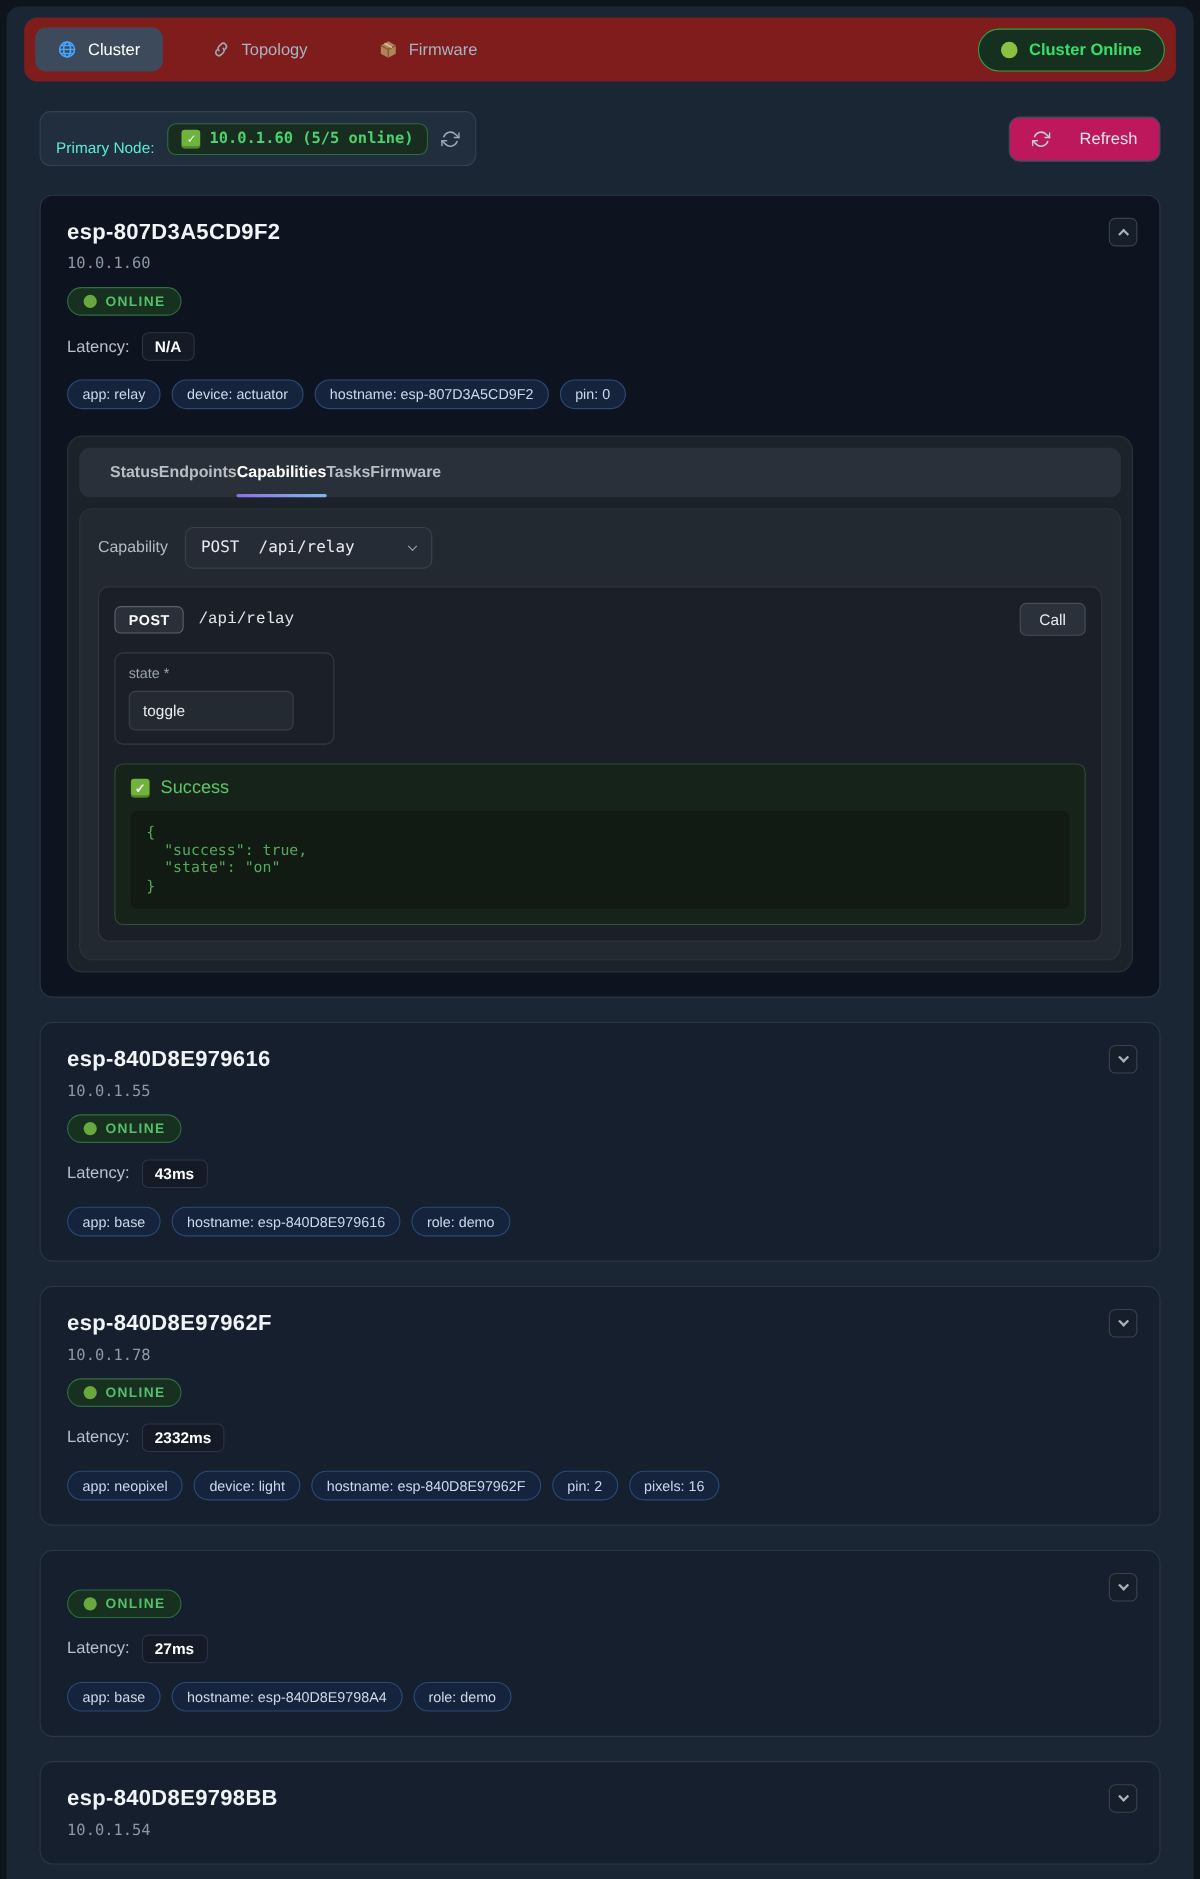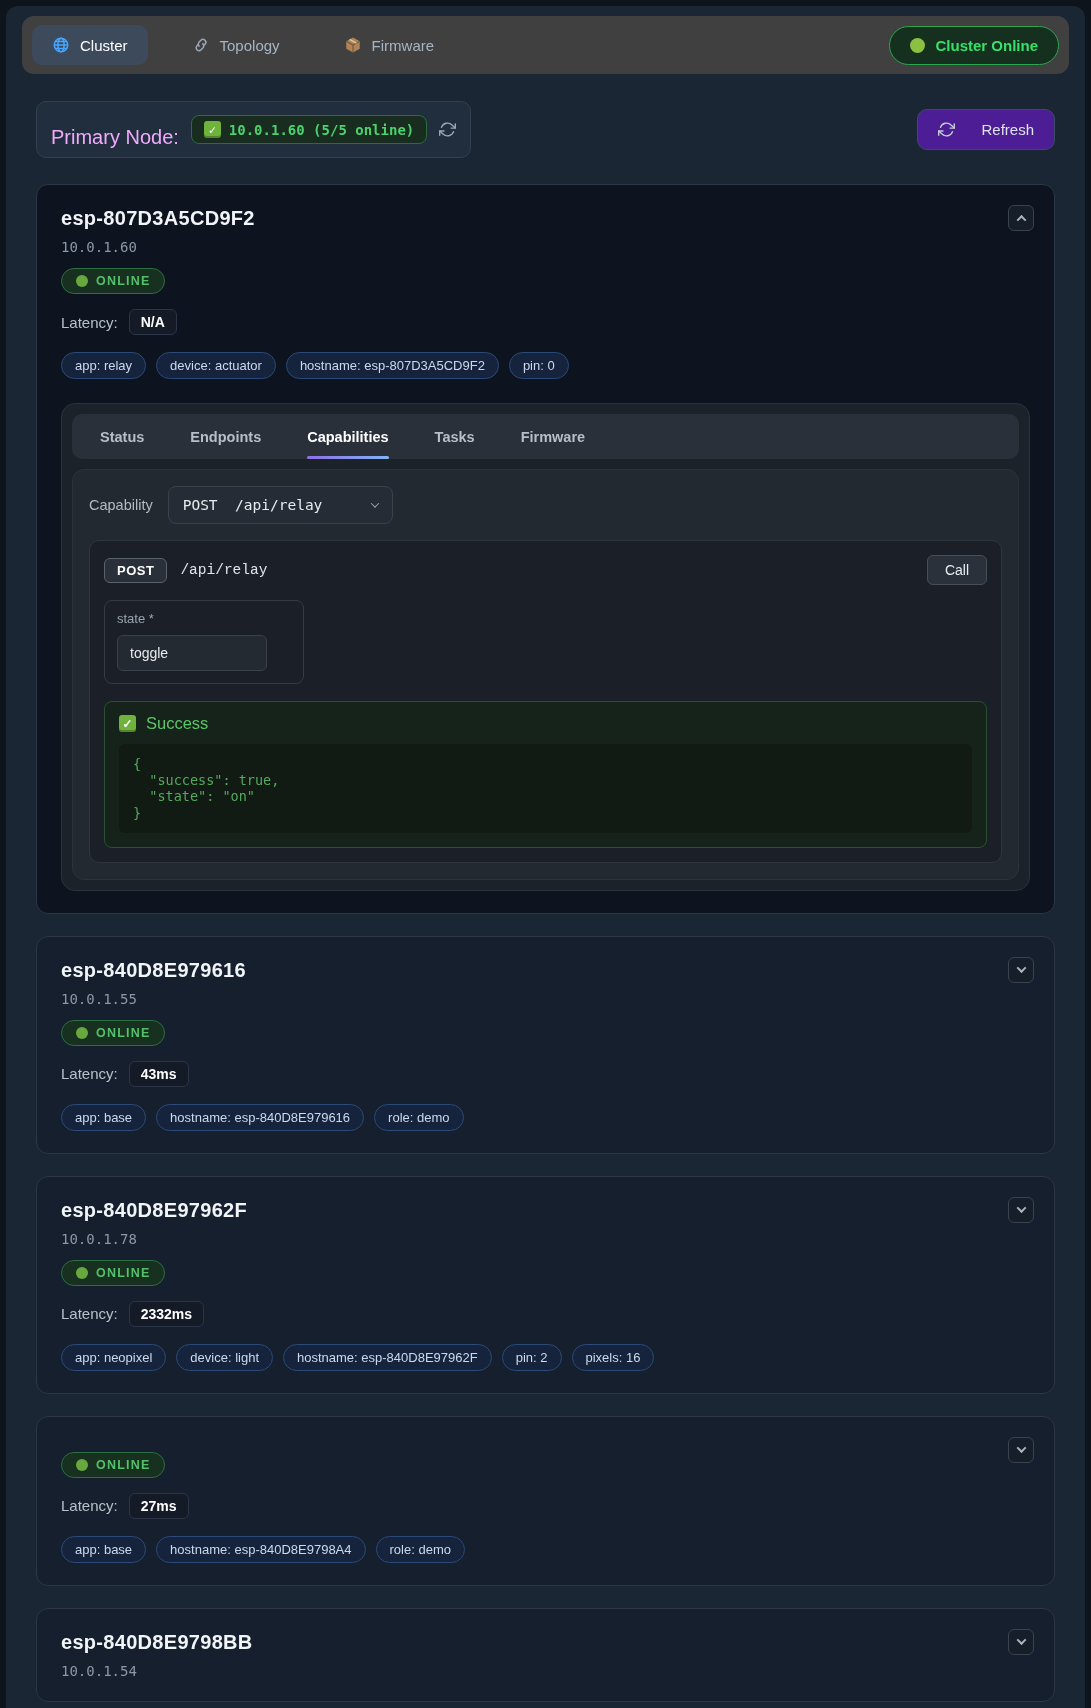--- a/index.html
+++ b/index.html
@@ -11,21 +11,21 @@
     color:#dfe6ee;
   }
   .page {
     margin:6px; min-height:1696px;
     background:#1a2634; border-radius:12px;
     padding:10px 16px 24px;
   }
   
   .nav {
     display:flex; align-items:center;
-    background:#404040; border-radius:12px;
+    background:#7f1d1d; border-radius:12px;
     padding:8px 10px; height:58px;
   }
   .nav-tab {
     display:flex; align-items:center; gap:10px;
     padding:11px 20px; border-radius:10px;
     color:#a7b4c2; font-size:15px; cursor:pointer;
     margin-right:24px;
   }
   .nav-tab.active { background:#3d4a5c; color:#ffffff; }
   .nav-icon { display:inline-flex; width:18px; height:18px; }
@@ -35,38 +35,38 @@
     padding:10px 20px; color:#36e06a; font-weight:bold; font-size:15px;
   }
   .dot-lg { width:15px; height:15px; border-radius:50%; background:#8cc043; }
   
   .primary-row { display:flex; align-items:center; justify-content:space-between; margin:27px 14px 26px; }
   .primary-pill {
     display:flex; align-items:center; gap:12px;
     background:#212e3e; border:1px solid #33404f; border-radius:10px;
     padding:8px 14px;
   }
-  .primary-label { color:#f0abfc; font-size:20px;margin-top:16px; }
+  .primary-label { color:#5eead4; font-size:14px;margin-top:16px; }
   .primary-badge {
     display:flex; align-items:center; gap:8px;
     background:#182d1f; border:1px solid #2d6a40; border-radius:8px;
     padding:5px 12px;
     font-family:"DejaVu Sans Mono", monospace; font-weight:bold;
     color:#4cd16f; font-size:14px;
   }
   .check-icon {
     width:17px; height:17px; border-radius:3px;
     background:#6fb33c; color:#fff; font-size:12px; font-weight:bold;
     display:inline-flex; align-items:center; justify-content:center;
     box-shadow: inset 0 -2px 0 rgba(0,0,0,.25);
   }
   .sync-icon { display:inline-flex; width:17px; height:17px; color:#9aa7b4; cursor:pointer; }
   .refresh-btn {
     display:flex; align-items:flex-start; gap:26px;
-    background:#4c1d95; border:1px solid #3c4c60; border-radius:10px;
+    background:#be185d; border:1px solid #3c4c60; border-radius:10px;
     padding:11px 20px; color:#dde4ec; font-size:15px; cursor:pointer;
   }
   .refresh-btn svg { width:17px; height:17px; color:#c2ccd6; }
   
   .card {
     position:relative;
     border-radius:12px; margin:0 14px 22px;
     padding:22px 24px; border:1px solid #2b3647;
   }
   .card.expanded { background:#0d141f; }
@@ -98,21 +98,21 @@
   .chev { width:7px; height:7px; border-right:2px solid #aab4be; border-bottom:2px solid #aab4be; }
   .chev.down { transform:rotate(45deg) translate(-1px,-1px); }
   .chev.up { transform:rotate(-135deg) translate(-1px,-1px); }
   
   .inner-section {
     margin-top:24px; background:#1c222a; border:1px solid #2a323c;
     border-radius:14px; padding:10px;
   }
   .tabbar {
     background:#2a3039; border-radius:10px;
-    display:flex; gap:46px; padding:0 28px;
+    display:flex; padding:0 28px;
   }
   .tab { position:relative; padding:15px 0 14px; font-size:14.5px; font-weight:bold; color:#b7bec6; cursor:pointer; }
   .tab.active { color:#ffffff; }
   .tab.active::after {
     content:""; position:absolute; left:0; right:0; bottom:0; height:3px;
     border-radius:3px; background:linear-gradient(90deg,#8f6fe8,#7fb5f2);
   }
   .cap-panel {
     margin-top:10px; background:#232930; border:1px solid #2c333c;
     border-radius:12px; padding:16px;

